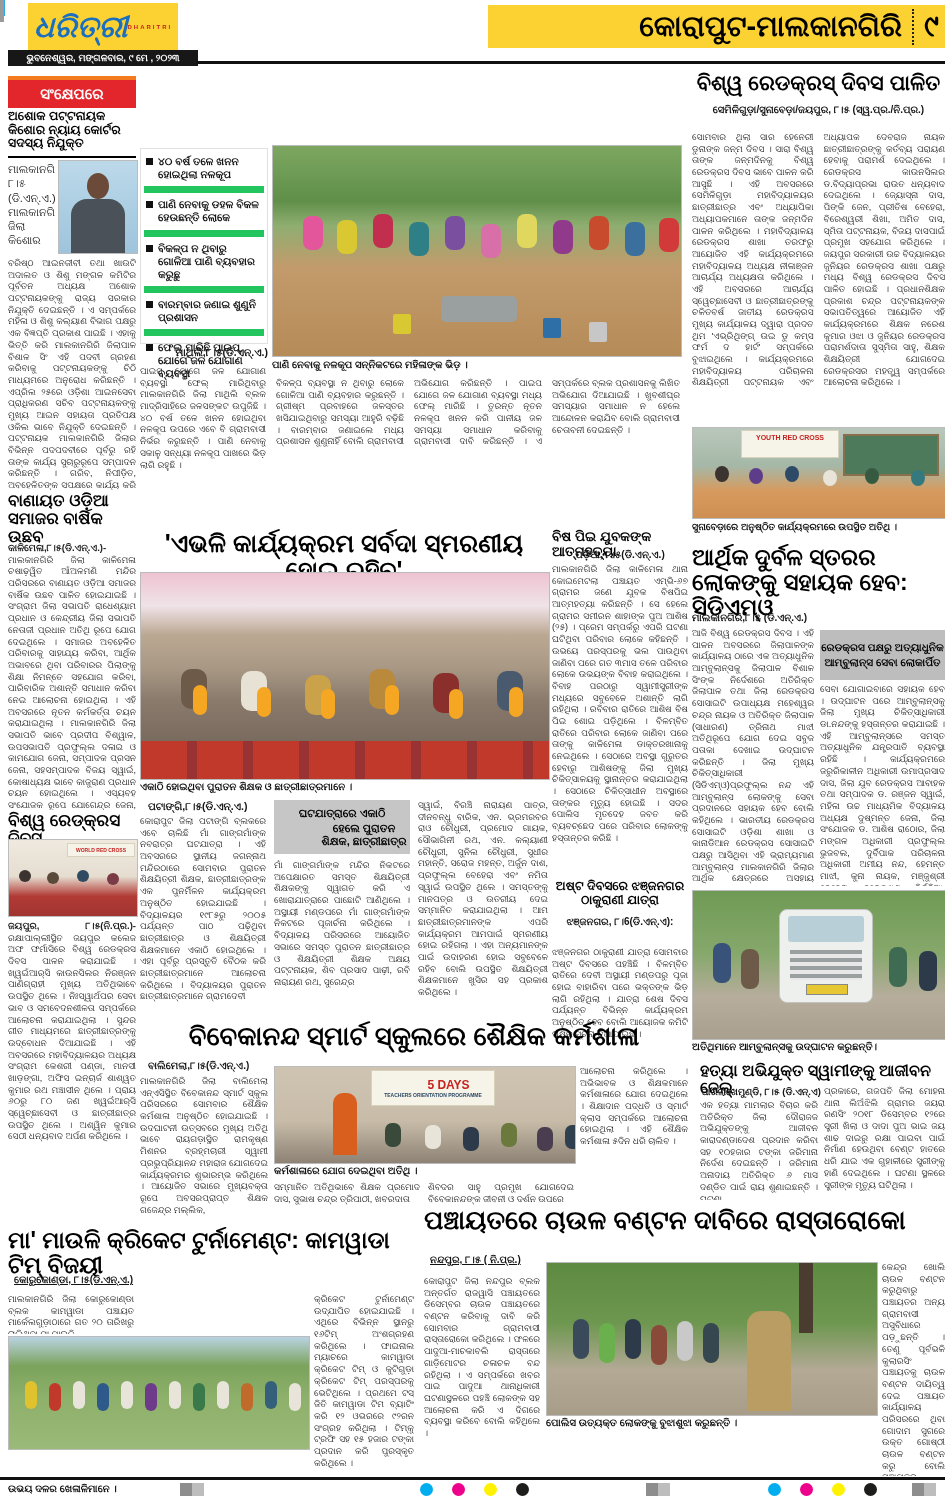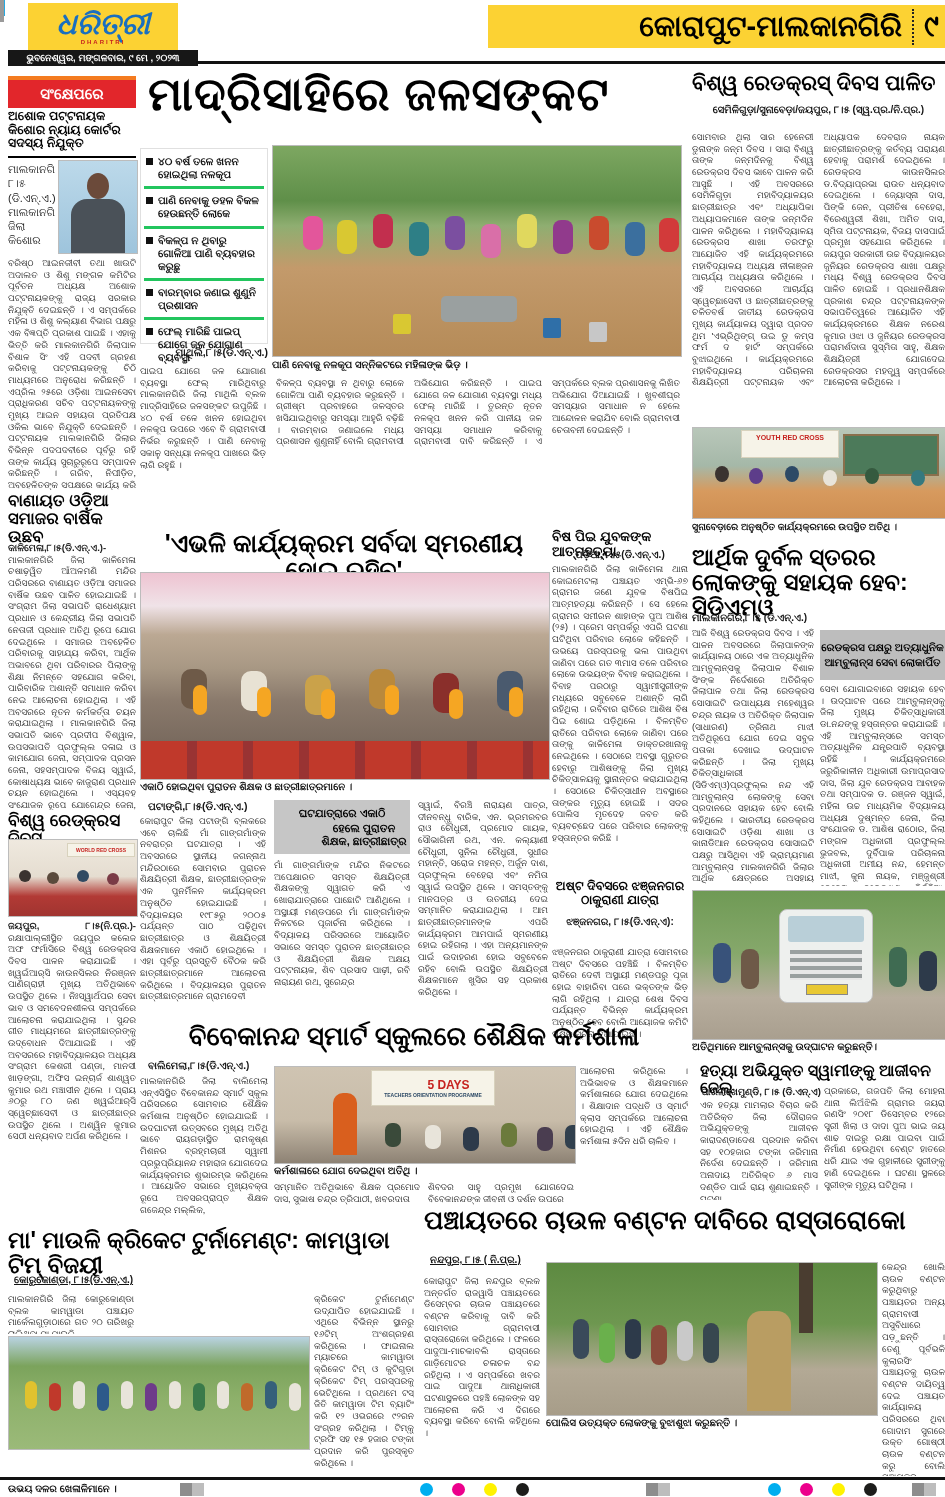--- a/index.html
+++ b/index.html
@@ -5,40 +5,40 @@
   html,body{margin:0;padding:0;background:#e8e8e8;}
   .page{position:relative;width:945px;height:1497px;background:#ffffff;overflow:hidden;
         font-family:"Liberation Sans","DejaVu Sans",sans-serif;color:#141414;margin:0 auto;}
   .abs{position:absolute;}
   .h{font-weight:bold;color:#000;line-height:1.08;}
   .bt{font-size:9px;line-height:1.3;text-align:justify;overflow:hidden;color:#1d1d1d;}
   .dl{font-weight:bold;font-size:9.5px;}
   .cap{font-size:10px;font-weight:bold;color:#101010;overflow:hidden;white-space:nowrap;}
   .photo{position:absolute;overflow:hidden;border:1px solid #bcbcbc;}
   .blob{position:absolute;border-radius:50%;}
-  .bulletrow{display:flex;align-items:flex-start;gap:5px;padding:5px 2px;border-bottom:3px solid #22c55e;}
+  .bulletrow{display:flex;align-items:flex-start;gap:5px;padding:5px 2px;border-bottom:7px solid #22c55e;}
   .bulletrow:last-child{border-bottom:none;}
   .sq{width:7px;height:7px;background:#111;margin-top:3px;flex:0 0 auto;}
   .btxt{font-size:10.5px;font-weight:bold;line-height:1.25;}
   .graybox{background:#c6c6c6;color:#000;font-weight:bold;text-align:center;
            display:flex;flex-direction:column;justify-content:center;gap:2px;}
   .regsq{height:13px;background:linear-gradient(90deg,#8d8d8d 50%,#bdbdbd 50%);}
   .dots{width:13px;height:13px;border-radius:50%;}
   .bannerstrip{position:absolute;background:#f6f3e8;border:1px solid #d8d2bd;color:#c6221f;
                font-weight:bold;text-align:center;overflow:hidden;}
 </style>
 </head>
 <body>
 
 <div class="page">
 
   <div class="abs" style="left:0;top:12;width:5px;height:16px;background:#27a9e1;"></div>
   <div class="abs" style="left:0;top:1126;width:4px;height:22px;background:#9a9a9a;"></div>
 
-  <div class="abs" style="left:28px;top:3px;width:150px;height:47px;background:#fcd233;display:flex;flex-direction:column;align-items:center;justify-content:center;text-align:right;">
+  <div class="abs" style="left:28px;top:3px;width:150px;height:47px;background:#fcd233;display:flex;align-items:center;justify-content:center;text-align:right;">
     <div style="font-size:30px;font-weight:bold;font-style:italic;color:#1a6fc0;line-height:1;">ଧରିତ୍ରୀ</div>
     <div style="font-size:6px;font-weight:bold;color:#c6221f;letter-spacing:2px;">DHARITRI</div>
   </div>
   <div class="abs" style="left:8px;top:50px;width:190px;height:16px;background:#171717;color:#fff;font-size:9.5px;font-weight:bold;display:flex;align-items:center;justify-content:center;">ଭୁବନେଶ୍ୱର, ମଙ୍ଗଳବାର, ୯ ମେ , ୨୦୨୩</div>
   <div class="abs" style="left:488px;top:5px;width:457px;height:43px;background:#fcd233;display:flex;align-items:center;justify-content:flex-end;gap:10px;padding-right:6px;box-sizing:border-box;">
     <span class="h" style="font-size:29px;">କୋରାପୁଟ-ମାଲକାନଗିରି</span>
     <span style="height:36px;border-left:2px dotted #222;"></span>
     <span class="h" style="font-size:30px;">୯</span>
   </div>
   <div class="abs" style="left:196px;top:61px;width:749px;height:3px;background:#111;"></div>
@@ -61,21 +61,20 @@
   <div class="abs h" style="left:8px;top:812px;width:128px;height:24px;font-size:17px;">ବିଶ୍ୱ ରେଡ୍‌କ୍ରସ ଦିବସ</div>
   <div class="photo" style="left:8px;top:839px;width:128px;height:76px;background:linear-gradient(180deg,#efe9df 0%,#e5ddd0 48%,#b23a35 74%,#a03430 100%);">
     <span class="bannerstrip" style="left:58px;top:3px;width:66px;height:12px;font-size:5px;line-height:12px;">WORLD RED CROSS</span>
     <div class="blob" style="left:10px;top:30px;width:12px;height:12px;background:#3a3330;box-shadow:28px 2px 0 #5a4a3c,58px 0 0 #314a62,88px 3px 0 #7a3b46;"></div>
   </div>
   <div class="abs bt" style="left:8px;top:920px;width:128px;height:298px;">
     <span class="dl">ଜୟପୁର, ୮।୫(ନି.ପ୍ର.)-</span>
     <span>ରକ୍ଷାପାଲ୍ଲୀସ୍ଥିତ ଜୟପୁର କଲେଜ ଅଫ ଫର୍ମାସିରେ ବିଶ୍ୱ ରେଡକ୍ରସ ଦିବସ ପାଳନ କରାଯାଇଛି । ଖ୍ୱଇଁଆର୍‌ସି କାଉନସିଲର ନିରଞ୍ଜନ ପାଣିଗ୍ରାହୀ ମୁଖ୍ୟ ଅତିଥିଭାବେ ଉପସ୍ଥିତ ଥିଲେ । ନିଃସ୍ୱାର୍ଥପର ସେବା ଭାବ ଓ ସମବେଦନଶୀଳତା ସମ୍ପର୍କରେ ଆଲୋଚନା କରାଯାଇଥିଲା । ସୁନ୍ଦର ଗୀତ ମାଧ୍ୟମରେ ଛାତ୍ରୀଛାତ୍ରଙ୍କୁ ଉଦ୍‌ବୋଧନ ଦିଆଯାଇଛି । ଏହି ଅବସରରେ ମହାବିଦ୍ୟାଳୟର ଅଧ୍ୟକ୍ଷ ସଂଗ୍ରାମ କେଶରୀ ପଣ୍ଡା, ମାନସୀ ଖାଡ଼ଙ୍ଗା, ଅଫିସ ଇନ୍‌ଚାର୍ଜ ଶାଶ୍ୱତ କୁମାର ରଥ ମଞ୍ଚାସୀନ ଥିଲେ । ପ୍ରାୟ ୬୦ରୁ ୮୦ ଜଣ ଖ୍ୱଇଁଆର୍‌ସି ସ୍ୱେଚ୍ଛାସେବୀ ଓ ଛାତ୍ରୀଛାତ୍ର ଉପସ୍ଥିତ ଥିଲେ । ଅଶ୍ୱିନ କୁମାର ସେଠୀ ଧନ୍ୟବାଦ ଅର୍ପଣ କରିଥିଲେ ।</span>
   </div>
 
-  <div class="abs h" style="left:148px;top:70px;width:540px;height:60px;font-size:46px;letter-spacing:1px;">ମାଦ୍ରିସାହିରେ ଜଳସଙ୍କଟ</div>
 
   <div class="abs" style="left:140px;top:148px;width:128px;height:196px;border:1px solid #e0e0e0;box-sizing:border-box;padding:1px 3px;">
     <div class="bulletrow">
         <span class="sq"></span>
         <span class="btxt">୪୦ ବର୍ଷ ତଳେ ଖନନ ହୋଇଥିଲା ନଳକୂପ</span>
       </div>
     <div class="bulletrow">
         <span class="sq"></span>
         <span class="btxt">ପାଣି ନେବାକୁ ଡହଳ ବିକଳ ହେଉଛନ୍ତି ଲୋକେ</span>
       </div>
@@ -97,21 +96,21 @@
   <div class="photo" style="left:272px;top:145px;width:408px;height:210px;background:linear-gradient(180deg,#7da761 0%,#5f8f49 26%,#8fae71 38%,#c39a6b 58%,#b58b58 100%);">
     <div class="blob" style="left:30px;top:70px;width:20px;height:34px;border-radius:8px;background:#e3569b;box-shadow:34px 4px 0 #d9c832,70px -2px 0 #c22f4e,106px 6px 0 #2e7f86,142px 0 0 #7b4fa0,178px 8px 0 #d96fa8,214px -2px 0 #e0d85e,250px 4px 0 #913a8c,286px 0 0 #c94b2e,322px 6px 0 #3b6f9e,356px 2px 0 #d23a3a;"></div>
     <div class="abs" style="left:168px;top:150px;width:76px;height:26px;background:#9aa0a0;border-radius:5px;"></div>
     <div class="abs" style="left:120px;top:168px;width:18px;height:20px;background:#d9c832;border-radius:2px;box-shadow:150px 4px 0 #2f6fa8,196px 8px 0 #c7c7c7;"></div>
   </div>
   <div class="abs cap" style="left:272px;top:359px;width:408px;">ପାଣି ନେବାକୁ ନଳକୂପ ସନ୍ନିକଟରେ ମହିଳାଙ୍କ ଭିଡ଼ ।</div>
 
   <div class="abs bt" style="left:140px;top:366px;width:126px;height:154px;">ପାଇପ ଯୋଗେ ଜଳ ଯୋଗାଣ ବ୍ୟବସ୍ଥା ଫେଲ୍ ମାରିଥିବାରୁ ମାଲକାନଗିରି ଜିଲା ମାଥିଲି ବ୍ଲକ ମାଦ୍ରିସାହିରେ ଜଳସଙ୍କଟ ଉପୁଜିଛି । ୪୦ ବର୍ଷ ତଳେ ଖନନ ହୋଇଥିବା ନଳକୂପ ଉପରେ ଏବେ ବି ଗ୍ରାମବାସୀ ନିର୍ଭର କରୁଛନ୍ତି । ପାଣି ନେବାକୁ ସକାଳୁ ସନ୍ଧ୍ୟା ନଳକୂପ ପାଖରେ ଭିଡ଼ ଲାଗି ରହୁଛି ।</div>
   <div class="abs bt" style="left:276px;top:378px;width:404px;height:142px;column-count:3;column-gap:10px;">ବିକଳ୍ପ ବ୍ୟବସ୍ଥା ନ ଥିବାରୁ ଲୋକେ ଗୋଳିଆ ପାଣି ବ୍ୟବହାର କରୁଛନ୍ତି । ଗ୍ରୀଷ୍ମ ପ୍ରବାହରେ ଜଳସ୍ତର ଖସିଯାଇଥିବାରୁ ସମସ୍ୟା ଆହୁରି ବଢ଼ିଛି । ବାରମ୍ବାର ଜଣାଇଲେ ମଧ୍ୟ ପ୍ରଶାସନ ଶୁଣୁନାହିଁ ବୋଲି ଗ୍ରାମବାସୀ ଅଭିଯୋଗ କରିଛନ୍ତି । ପାଇପ ଯୋଗେ ଜଳ ଯୋଗାଣ ବ୍ୟବସ୍ଥା ମଧ୍ୟ ଫେଲ୍ ମାରିଛି । ତୁରନ୍ତ ନୂତନ ନଳକୂପ ଖନନ କରି ପାନୀୟ ଜଳ ସମସ୍ୟା ସମାଧାନ କରିବାକୁ ଗ୍ରାମବାସୀ ଦାବି କରିଛନ୍ତି । ଏ ସମ୍ପର୍କରେ ବ୍ଲକ ପ୍ରଶାସନକୁ ଲିଖିତ ଅଭିଯୋଗ ଦିଆଯାଇଛି । ଖୁବଶୀଘ୍ର ସମସ୍ୟାର ସମାଧାନ ନ ହେଲେ ଆନ୍ଦୋଳନ କରାଯିବ ବୋଲି ଗ୍ରାମବାସୀ ଚେତାବନୀ ଦେଇଛନ୍ତି ।</div>
 
-  <div class="abs h" style="left:692px;top:72px;width:253px;height:30px;font-size:21px;text-align:left;">ବିଶ୍ୱ ରେଡକ୍ରସ୍ ଦିବସ ପାଳିତ</div>
+  <div class="abs h" style="left:692px;top:72px;width:253px;height:30px;font-size:21px;text-align:center;">ବିଶ୍ୱ ରେଡକ୍ରସ୍ ଦିବସ ପାଳିତ</div>
   <div class="abs dl" style="left:692px;top:104px;width:253px;height:26px;text-align:center;font-size:10px;">ସେମିଳିଗୁଡ଼ା/ସୁନାବେଡ଼ା/ଜୟପୁର, ୮।୫ (ସ୍ୱ.ପ୍ର./ନି.ପ୍ର.)</div>
   <div class="abs bt" style="left:692px;top:132px;width:253px;height:292px;column-count:2;column-gap:10px;">ସୋମବାର ଥିଲା ସାର ହେନେରୀ ଡୁନାଙ୍କ ଜନ୍ମ ଦିବସ । ସାରା ବିଶ୍ୱ ତାଙ୍କ ଜନ୍ମଦିନକୁ ବିଶ୍ୱ ରେଡକ୍ରସ ଦିବସ ଭାବେ ପାଳନ କରି ଆସୁଛି । ଏହି ଅବସରରେ ସେମିଳିଗୁଡ଼ା ମହାବିଦ୍ୟାଳୟର ଛାତ୍ରୀଛାତ୍ର ଏବଂ ଅଧ୍ୟାପିକା ଅଧ୍ୟାପକମାନେ ତାଙ୍କ ଜନ୍ମଦିନ ପାଳନ କରିଥିଲେ । ମହାବିଦ୍ୟାଳୟ ରେଡକ୍ରସ ଶାଖା ତରଫରୁ ଆୟୋଜିତ ଏହି କାର୍ଯ୍ୟକ୍ରମରେ ମହାବିଦ୍ୟାଳୟ ଅଧ୍ୟକ୍ଷ ନୀଳାଞ୍ଜନ ଆଚାର୍ଯ୍ୟ ଅଧ୍ୟକ୍ଷତା କରିଥିଲେ । ଏହି ଅବସରରେ ଆଚାର୍ଯ୍ୟ ସ୍ୱେଚ୍ଛାସେବୀ ଓ ଛାତ୍ରୀଛାତ୍ରଙ୍କୁ ଚଳିତବର୍ଷ ଜାତୀୟ ରେଡକ୍ରସ ମୁଖ୍ୟ କାର୍ଯ୍ୟାଳୟ ଦ୍ୱାରା ପ୍ରଦତ ଥିମ 'ଏଭ୍ରିଥିଙ୍ଗ୍ ଉଇ ଡୁ କମ୍ସ ଫର୍ମ ଦ ହାର୍ଟ' ସମ୍ପର୍କରେ ବୁଝାଇଥିଲେ । କାର୍ଯ୍ୟକ୍ରମରେ ମହାବିଦ୍ୟାଳୟ ପରିଚାଳନା ଶିକ୍ଷୟିତ୍ରୀ ପଟ୍ଟନାୟକ ଏବଂ ଅଧ୍ୟାପକ ଦେବରାଜ ନାୟକ ଛାତ୍ରୀଛାତ୍ରଙ୍କୁ କର୍ତବ୍ୟ ପରାୟଣ ହେବାକୁ ପରାମର୍ଶ ଦେଇଥିଲେ । ରେଡକ୍ରସ କାଉନସିଲର ଡ.ବିଦ୍ୟାପ୍ରଭା ରାଉତ ଧନ୍ୟବାଦ ଦେଇଥିଲେ । ଜ୍ୟୋସ୍ନା ଦାସ, ପିଙ୍କି ଜେନ, ପ୍ରୀତିଷ ବେହେରା, ବିରେଶ୍ୱରୀ ଶିଖା, ଅମିତ ଦାସ, ସ୍ମିତା ପଟ୍ଟନାୟକ, ବିଜୟ ଦାସପାଇଁ ପ୍ରମୁଖ ସହଯୋଗ କରିଥିଲେ । ଜୟପୁର ସରକାରୀ ଉଚ୍ଚ ବିଦ୍ୟାଳୟର ଜୁନିୟର ରେଡକ୍ରସ ଶାଖା ପକ୍ଷରୁ ମଧ୍ୟ ବିଶ୍ୱ ରେଡକ୍ରସ ଦିବସ ପାଳିତ ହୋଇଛି । ପ୍ରଧାନଶିକ୍ଷକ ପ୍ରକାଶ ଚନ୍ଦ୍ର ପଟ୍ଟନାୟକଙ୍କ ସଭାପତିତ୍ୱରେ ଆୟୋଜିତ ଏହି କାର୍ଯ୍ୟକ୍ରମରେ ଶିକ୍ଷକ ନରେଶ କୁମାର ଓଝା ଓ ଜୁନିୟର ରେଡକ୍ରସ ପରାମର୍ଶଦାତା ସୁସ୍ମିତା ସାହୁ, ଶିକ୍ଷକ ଶିକ୍ଷୟିତ୍ରୀ ଯୋଗଦେଇ ରେଡକ୍ରସର ମହତ୍ତ୍ୱ ସମ୍ପର୍କରେ ଆଲୋଚନା କରିଥିଲେ ।</div>
   <div class="photo" style="left:692px;top:427px;width:253px;height:90px;background:linear-gradient(180deg,#b9c7ba 0%,#a5b8a8 42%,#d79a5e 70%,#cf8f52 100%);">
     <div class="abs" style="left:150px;top:6px;width:92px;height:38px;background:#4c7a5a;border:2px solid #8a6f4c;"></div>
     <span class="bannerstrip" style="left:48px;top:2px;width:96px;height:26px;font-size:7px;line-height:13px;">YOUTH RED CROSS</span>
     <div class="blob" style="left:22px;top:38px;width:14px;height:16px;background:#3a3330;box-shadow:34px 2px 0 #5d3d8a,70px 0 0 #2d4a66,108px 4px 0 #e8e4da,150px 2px 0 #355a3f,196px 4px 0 #35797f;"></div>
   </div>
   <div class="abs cap" style="left:692px;top:521px;width:253px;font-size:9.5px;">ସୁନାବେଡ଼ାରେ ଅନୁଷ୍ଠିତ କାର୍ଯ୍ୟକ୍ରମରେ ଉପସ୍ଥିତ ଅତିଥି ।</div>
 
   <div class="abs h" style="left:140px;top:530px;width:408px;height:38px;font-size:25px;text-align:center;">'ଏଭଳି କାର୍ଯ୍ୟକ୍ରମ ସର୍ବଦା ସ୍ମରଣୀୟ ହୋଇ ରହିବ'</div>
@@ -128,21 +127,21 @@
     <span style="font-size:11px;margin-left:44px;">ହେଲେ ପୁରାତନ ଶିକ୍ଷକ, ଛାତ୍ରୀଛାତ୍ର</span>
   </div>
   <div class="abs bt" style="left:274px;top:860px;width:136px;height:158px;">ମାଁ ଗାଙ୍ଗମାଁଙ୍କ ମନ୍ଦିର ନିକଟରେ ଅପେକ୍ଷାରତ ସମସ୍ତ ଶିକ୍ଷୟିତ୍ରୀ ଶିକ୍ଷକଙ୍କୁ ସ୍ୱାଗତ କରି ଏ ଖୋରାଯାତ୍ରାରେ ପାଛୋଟି ଆଣିଥିଲେ । ଅସ୍ଥାୟୀ ମଣ୍ଡପରେ ମାଁ ଗାଙ୍ଗମାଁଙ୍କ ନିକଟରେ ପୂଜାର୍ଚନା କରିଥିଲେ । ବିଦ୍ୟାଳୟ ପରିସରରେ ଆୟୋଜିତ ସଭାରେ ସମସ୍ତ ପୁରାତନ ଛାତ୍ରୀଛାତ୍ର ଓ ଶିକ୍ଷୟିତ୍ରୀ ଶିକ୍ଷକ ଅକ୍ଷୟ ପଟ୍ଟନାୟକ, ଶିବ ପ୍ରସାଦ ପାଢ଼ୀ, ରବି ନାରାୟଣ ରଥ, ସୁରେନ୍ଦ୍ର</div>
   <div class="abs bt" style="left:418px;top:800px;width:130px;height:218px;">ସ୍ୱାଇଁ, ବିରଞ୍ଚି ନାରାୟଣ ପାତ୍ର, ଦୀନବନ୍ଧୁ ବାରିକ, ଏନ. ଭ୍ରମରବର ରାଓ ଚୌଧୁରୀ, ପ୍ରମୋଦ ଗାୟକ, ସୌଭାଗିନୀ ରଥ, ଏନ. କଲ୍ୟାଣୀ ଚୌଧୁରୀ, ସୁନିଲ ଚୌଧୁରୀ, ସୁଧୀର ମହାନ୍ତି, ସରୋଜ ମହନ୍ତ, ଅର୍ଜୁନ ଦାଶ, ପ୍ରଫୁଲ୍ଲ ବେହେରା ଏବଂ ନମିତା ସ୍ୱାଇଁ ଉପସ୍ଥିତ ଥିଲେ । ସମସ୍ତଙ୍କୁ ମାନପତ୍ର ଓ ଉତରୀୟ ଦେଇ ସମ୍ମାନିତ କରାଯାଇଥିଲା । ଆମ ଛାତ୍ରୀଛାତ୍ରମାନଙ୍କ ଏପରି କାର୍ଯ୍ୟକ୍ରମ ଆମପାଇଁ ସ୍ମରଣୀୟ ହୋଇ ରହିଗଲା । ଏହା ଅନ୍ୟମାନଙ୍କ ପାଇଁ ଉଦାହରଣ ହୋଇ ସବୁବେଳେ ରହିବ ବୋଲି ଉପସ୍ଥିତ ଶିକ୍ଷୟିତ୍ରୀ ଶିକ୍ଷକମାନେ ଖୁସିର ସହ ପ୍ରକାଶ କରିଥିଲେ ।</div>
 
   <div class="abs h" style="left:552px;top:530px;width:136px;height:18px;font-size:13.5px;">ବିଷ ପିଇ ଯୁବକଙ୍କ ଆତ୍ମହତ୍ୟା</div>
   <div class="abs dl" style="left:552px;top:549px;width:136px;text-align:center;font-size:10px;">ପଡ଼ିଆ, ୮।୫(ଡି.ଏନ୍.ଏ.)</div>
   <div class="abs bt" style="left:552px;top:564px;width:136px;height:310px;">ମାଲକାନଗିରି ଜିଲା କାଳିମେଳା ଥାନା କୋଇମେଟଲା ପଞ୍ଚାୟତ ଏମ୍‌ଭି-୬୭ ଗ୍ରାମର ଜଣେ ଯୁବକ ବିଷପିଇ ଆତ୍ମହତ୍ୟା କରିଛନ୍ତି । ସେ ହେଲେ ଗ୍ରାମର ସମୀରନ ଶାହାଙ୍କ ପୁଅ ଆଶିଷ (୨୫) । ପ୍ରେମ ସମ୍ପର୍କରୁ ଏପରି ଘଟଣା ଘଟିଥିବା ପରିବାର ଲୋକେ କହିଛନ୍ତି । ଉଭୟେ ପରସ୍ପରକୁ ଭଲ ପାଉଥିବା ଜାଣିବା ପରେ ଗତ ୩ମାସ ତଳେ ପରିବାର ଲୋକେ ଉଭୟଙ୍କ ବିବାହ କରାଇଥିଲେ । ବିବାହ ପରଠାରୁ ସ୍ୱାମୀସ୍ତ୍ରୀଙ୍କ ମଧ୍ୟରେ ସବୁବେଳେ ଅଶାନ୍ତି ଲାଗି ରହିଥିଲା । ରବିବାର ରାତିରେ ଆଶିଷ ବିଷ ପିଇ ଶୋଇ ପଡ଼ିଥିଲେ । ବିଳମ୍ବିତ ରାତିରେ ପରିବାର ଲୋକେ ଜାଣିବା ପରେ ତାଙ୍କୁ କାଳିମେଳା ଡାକ୍ତରଖାନାକୁ ନେଇଥିଲେ । ସେଠାରେ ଅବସ୍ଥା ଗୁରୁତର ହେବାରୁ ଆଶିଷଙ୍କୁ ଜିଲା ମୁଖ୍ୟ ଚିକିତ୍ସାଳୟକୁ ସ୍ଥାନାନ୍ତର କରାଯାଇଥିଲା । ସେଠାରେ ଚିକିତ୍ସାଧୀନ ଅବସ୍ଥାରେ ତାଙ୍କର ମୃତ୍ୟୁ ହୋଇଛି । ସଦର ପୋଲିସ ମୃତଦେହ ଜବତ କରି ବ୍ୟବଚ୍ଛେଦ ପରେ ପରିବାର ଲୋକଙ୍କୁ ହସ୍ତାନ୍ତର କରିଛି ।</div>
 
   <div class="abs h" style="left:552px;top:880px;width:136px;height:34px;font-size:12.5px;text-align:center;">ଅଷ୍ଟ ଦିବସରେ ଝଞ୍ଜନଗର ଠାକୁରାଣୀ ଯାତ୍ରା</div>
-  <div class="abs dl" style="left:552px;top:916px;width:136px;text-align:center;font-size:10px;">ଝଞ୍ଜନଗର, ୮।୫(ଡି.ଏନ୍.ଏ):</div>
+  <div class="abs dl" style="left:552px;top:916px;width:136px;text-align:center;font-size:10px;">ଝଞ୍ଜନଗର, ୮।6(ଡି.ଏନ୍.ଏ):</div>
   <div class="abs bt" style="left:552px;top:947px;width:136px;height:98px;">ଝଞ୍ଜନଗର ଠାକୁରାଣୀ ଯାତ୍ରା ସୋମବାର ଅଷ୍ଟ ଦିବସରେ ପହଞ୍ଚିଛି । ବିଳମ୍ବିତ ରାତିରେ ଦେବୀ ଅସ୍ଥାୟୀ ମଣ୍ଡପରୁ ପୂଜା ହୋଇ ବାହାରିବା ପରେ ଭକ୍ତଙ୍କ ଭିଡ଼ ଲାଗି ରହିଥିଲା । ଯାତ୍ରା ଶେଷ ଦିବସ ପର୍ଯ୍ୟନ୍ତ ବିଭିନ୍ନ କାର୍ଯ୍ୟକ୍ରମ ଅନୁଷ୍ଠିତ ହେବ ବୋଲି ଆୟୋଜକ କମିଟି ପକ୍ଷରୁ ସୂଚନା ଦିଆଯାଇଛି ।</div>
 
   <div class="abs h" style="left:692px;top:545px;width:253px;height:64px;font-size:23px;">ଆର୍ଥିକ ଦୁର୍ବଳ ସ୍ତରର ଲୋକଙ୍କୁ ସହାୟକ ହେବ: ସିଡିଏମ୍ଓ</div>
   <div class="abs dl" style="left:692px;top:612px;width:130px;font-size:10px;">ମାଲକାନଗିରି,୮।୫ (ଡି.ଏନ୍.ଏ.)</div>
   <div class="abs graybox" style="left:820px;top:630px;width:125px;height:50px;background:#bdbdbd;">
     <span style="font-size:10.5px;">ରେଡକ୍ରସ ପକ୍ଷରୁ ଅତ୍ୟାଧୁନିକ</span>
     <span style="font-size:10.5px;">ଆମ୍ବୁଲାନ୍ସ ସେବା ଲୋକାର୍ପିତ</span>
   </div>
   <div class="abs bt" style="left:692px;top:628px;width:122px;height:258px;">ଆଜି ବିଶ୍ୱ ରେଡକ୍ରସ ଦିବସ । ଏହି ପାଳନ ଅବସରରେ ଜିଲାପାଳଙ୍କ କାର୍ଯ୍ୟାଳୟ ଠାରେ ଏକ ଅତ୍ୟାଧୁନିକ ଆମ୍ବୁଲାନ୍ସକୁ ଜିଲାପାଳ ବିଶାଳ ସିଂଙ୍କ ନିର୍ଦେଶରେ ଅତିରିକ୍ତ ଜିଲାପାଳ ତଥା ଜିଲା ରେଡକ୍ରସ ସୋସାଇଟି ଉପାଧ୍ୟକ୍ଷ ମହେଶ୍ୱର ଚନ୍ଦ୍ର ନାୟକ ଓ ଅତିରିକ୍ତ ଜିଲାପାଳ (ସାଧାରଣ) ତ୍ରିନାଥ ମାଝୀ ଅତିଥିରୂପେ ଯୋଗ ଦେଇ ସବୁଜ ପତାକା ଦେଖାଇ ଉଦ୍‌ଘାଟନ କରିଛନ୍ତି । ଜିଲା ମୁଖ୍ୟ ଚିକିତ୍ସାଧିକାରୀ (ସିଡିଏମ୍ଓ)ପ୍ରଫୁଲ୍ଲ ନନ୍ଦ ଏହି ଆମ୍ବୁଲାନ୍ସ ଲୋକଙ୍କୁ ସେବା ପ୍ରଦାନରେ ସହାୟକ ହେବ ବୋଲି କହିଥିଲେ । ଭାରତୀୟ ରେଡକ୍ରସ ସୋସାଇଟି ଓଡ଼ିଶା ଶାଖା ଓ କାନାଡିଆନ ରେଡକ୍ରସ ସୋସାଇଟି ପକ୍ଷରୁ ଆସିଥିବା ଏହି ଭ୍ରାମ୍ୟମାଣ ଆମ୍ବୁଲାନ୍ସ ମାଲକାନଗିରି ଜିଲାର ଆର୍ଥିକ କ୍ଷେତ୍ରରେ ଅସହାୟ ଅବସ୍ଥାରେ ଥିବା ଲୋକମାନଙ୍କୁ ସ୍ୱାସ୍ଥ୍ୟ</div>
   <div class="abs bt" style="left:820px;top:684px;width:125px;height:202px;">ସେବା ଯୋଗାଇବାରେ ସହାୟକ ହେବ । ଉଦ୍‌ଘାଟନ ପରେ ଆମ୍ବୁଲାନ୍ସକୁ ଜିଲା ମୁଖ୍ୟ ଚିକିତ୍ସାଧିକାରୀ ଡା.ନନ୍ଦଙ୍କୁ ହସ୍ତାନ୍ତର କରାଯାଇଛି । ଏହି ଆମ୍ବୁଲାନ୍ସରେ ସମସ୍ତ ଅତ୍ୟାଧୁନିକ ଯନ୍ତ୍ରପାତି ବ୍ୟବସ୍ଥା ରହିଛି । କାର୍ଯ୍ୟକ୍ରମରେ ଜରୁରିକାଳୀନ ଅଧିକାରୀ ଉମାପ୍ରସାଦ ଦାସ, ଜିଲା ଯୁବ ରେଡକ୍ରସ ଆବାହକ ତଥା ସମ୍ପାଦକ ଡ. ରଞ୍ଜନ ସ୍ୱାଇଁ, ମହିଳା ଉଚ୍ଚ ମାଧ୍ୟମିକ ବିଦ୍ୟାଳୟ ଅଧ୍ୟକ୍ଷ ଦୁଷ୍ମନ୍ତ ଜେନା, ଜିଲା ସଂଯୋଜକ ଡ. ଆଶିଷ ରାଠୋର, ଜିଲା ମଙ୍ଗଳ ଅଧିକାରୀ ପ୍ରଫୁଲ୍ଲ ଭୁଜବଲ, ଦୁର୍ବିପାକ ପରିଚାଳନା ଅଧିକାରୀ ଅମୀୟ ନନ୍ଦ, ହେମନ୍ତ ମାଝୀ, କୁନା ନାୟକ, ମଞ୍ଜୁଶ୍ରୀ ବେହେରା, ହରେକୃଷ୍ଣ କିର୍ତନିଆ, ରଞ୍ଜନ ମହାନ୍ତି ପ୍ରମୁଖ ଉପସ୍ଥିତ ଥିଲେ ।</div>

